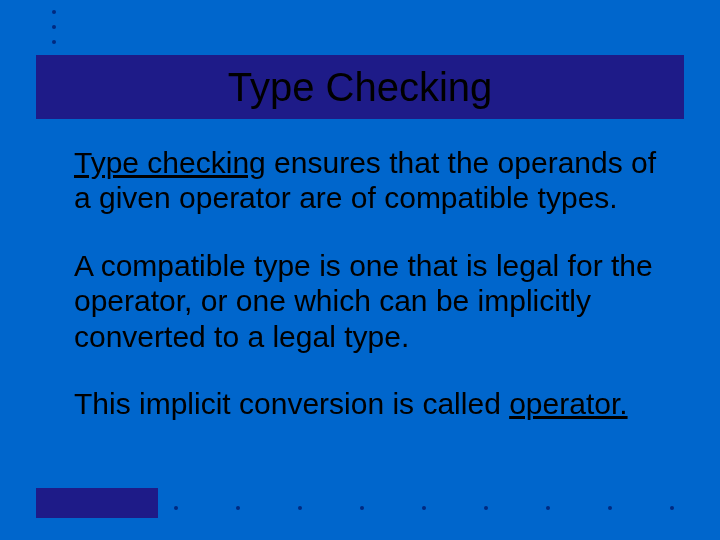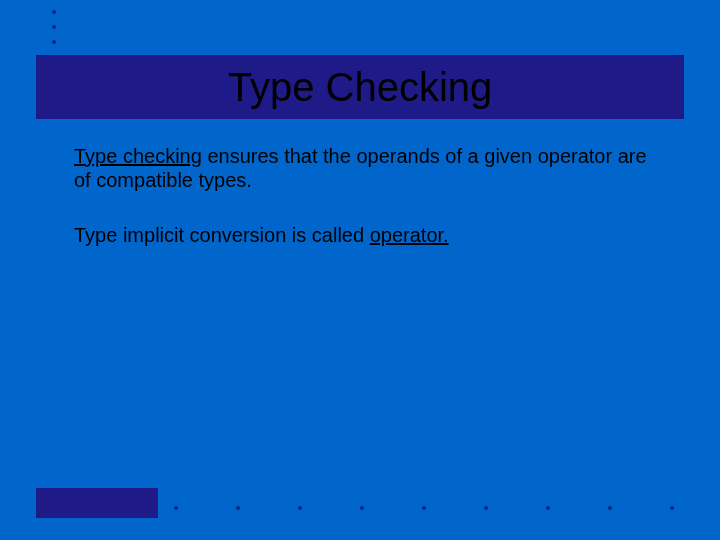--- a/index.html
+++ b/index.html
@@ -49,21 +49,21 @@
     font-size: 40px;
     font-weight: 400;
     letter-spacing: 0px;
   }
   .body {
     position: absolute;
     left: 74px;
     top: 145px;
     width: 592px;
     color: #000000;
-    font-size: 20px;
+    font-size: 30px;
     line-height: 1.18;
   }
   .body p {
     margin: 0 0 32px 0;
   }
   .underline {
     text-decoration: underline;
   }
   .bottom-strip {
     position: absolute;
@@ -100,22 +100,23 @@
   </div>
 
   <div class="title-bar">
     <h1>Type Checking</h1>
   </div>
 
   <div class="body">
     <p>
       <span class="underline">Type checking</span><span> ensures that the operands of a given operator are of compatible types.</span>
     </p>
+    <p>A compatible type is one that is legal for the operator, or one which can be implicitly converted to a legal type.</p>
     <p>
-      <span>Type implicit conversion is called </span><span class="underline">operator.</span>
+      <span>This implicit conversion is called </span><span class="underline">operator.</span>
     </p>
   </div>
 
   <div class="bottom-strip"></div>
 
   <div class="bullets-bottom">
     <div class="dot"></div>
     <div class="dot"></div>
     <div class="dot"></div>
     <div class="dot"></div>

